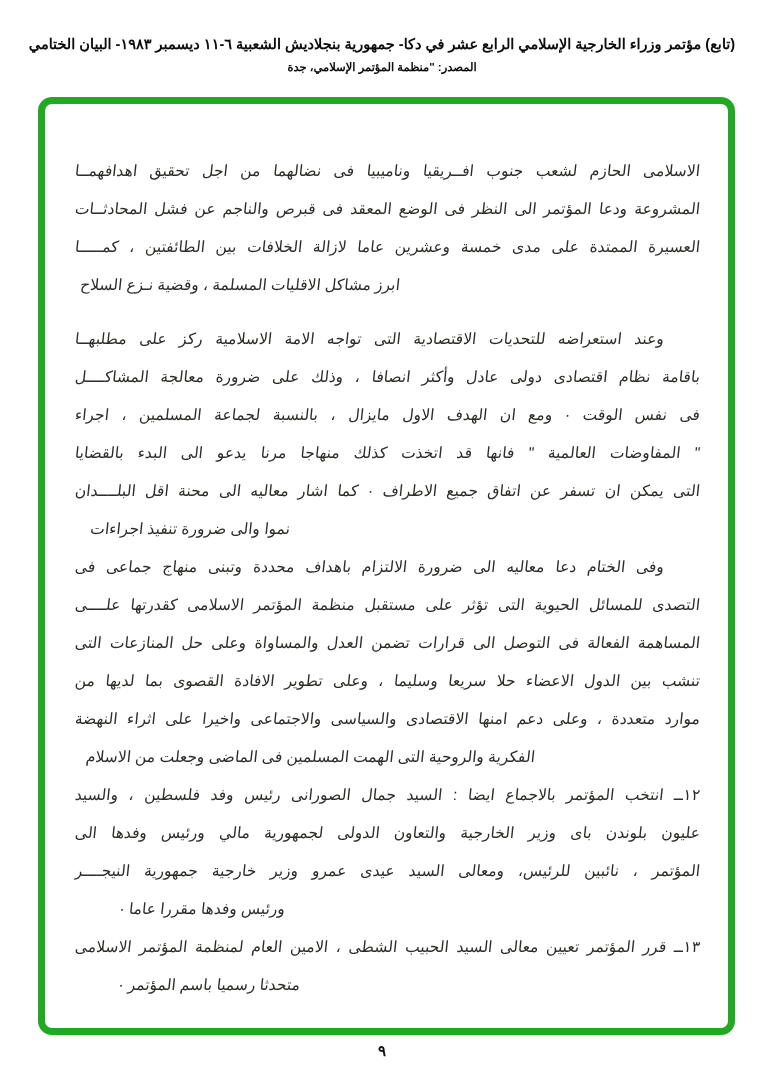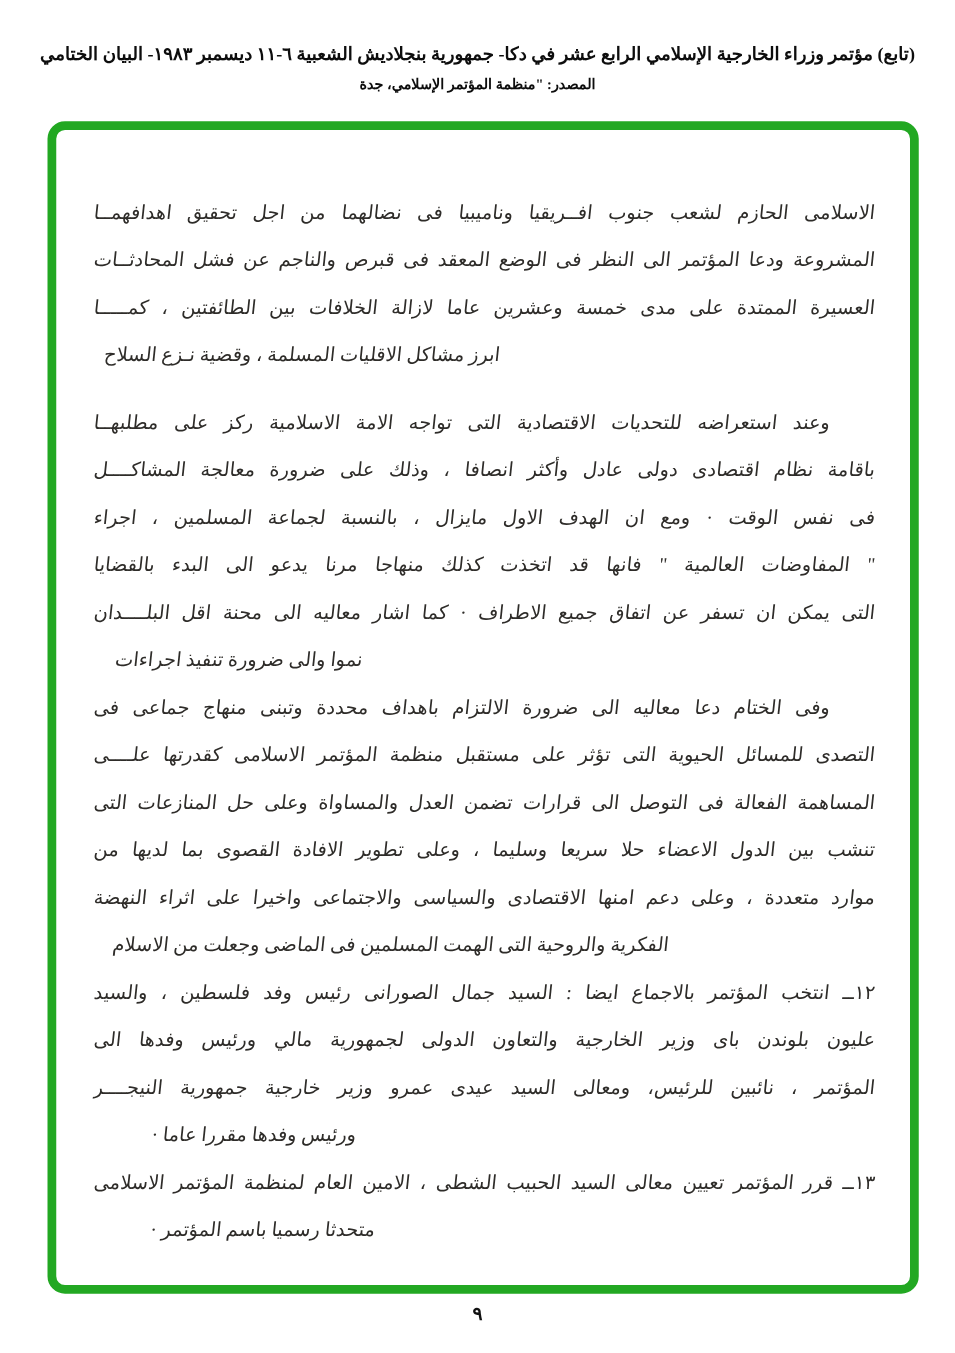--- a/index.html
+++ b/index.html
@@ -1,20 +1,20 @@
 <!DOCTYPE html>
 <html lang="ar"><head>
 <meta charset="utf-8">
 <style>
   html,body{margin:0;padding:0;background:#ffffff;}
   .page{
     position:relative;
     width:764px;height:1082px;
     background:#ffffff;
-    font-family:Liberation Serif, serif;
+    font-family:Liberation Sans, sans-serif;
     overflow:hidden;
   }
   
   .header{
     position:absolute;top:33px;left:8px;right:8px;
     text-align:center;direction:rtl;color:#0d0d0d;
   }
   .header-title{
     font-size:14.5px;font-weight:bold;line-height:1.55;
   }

